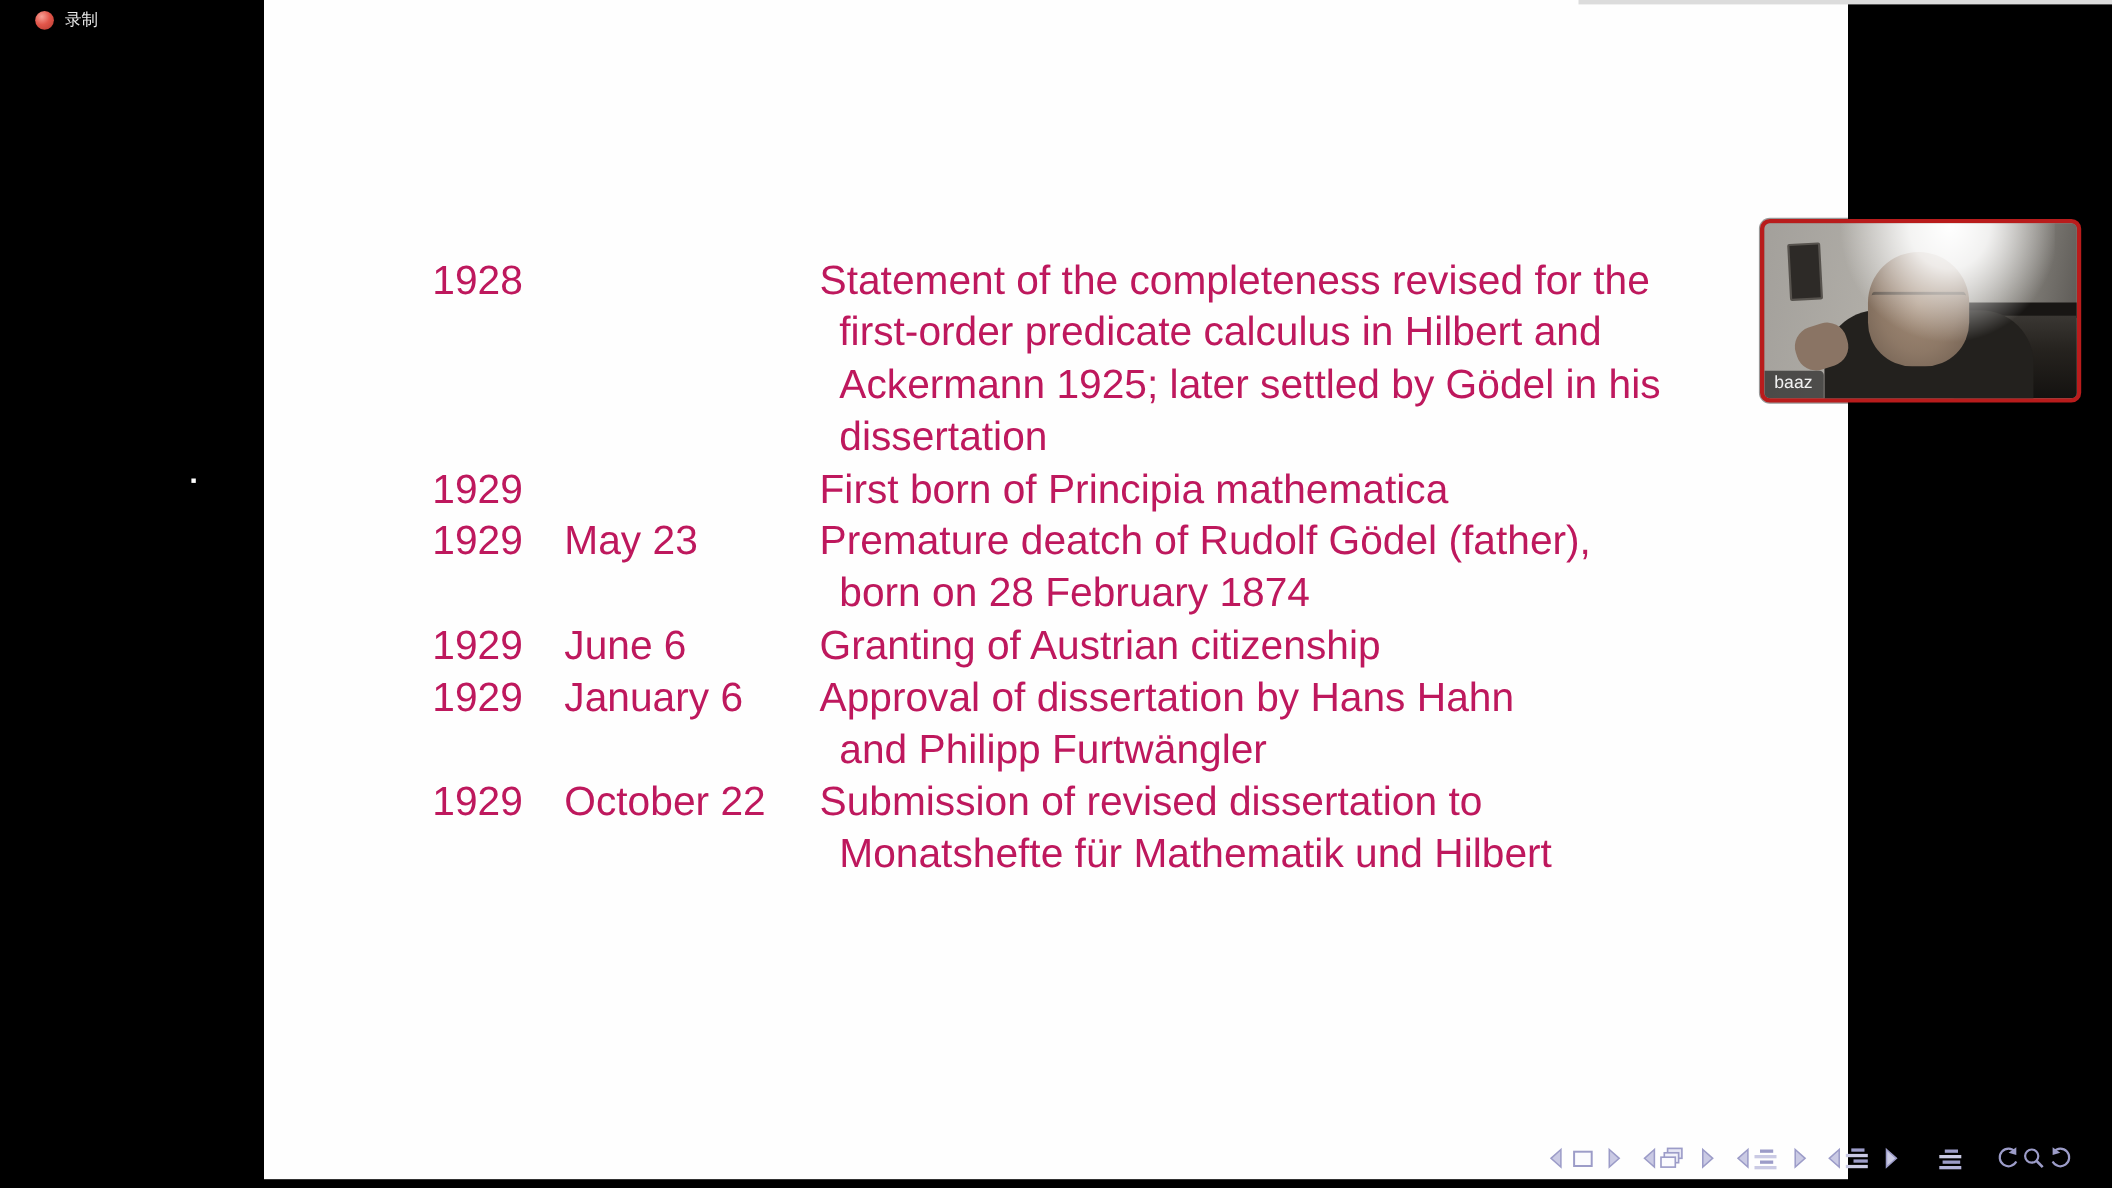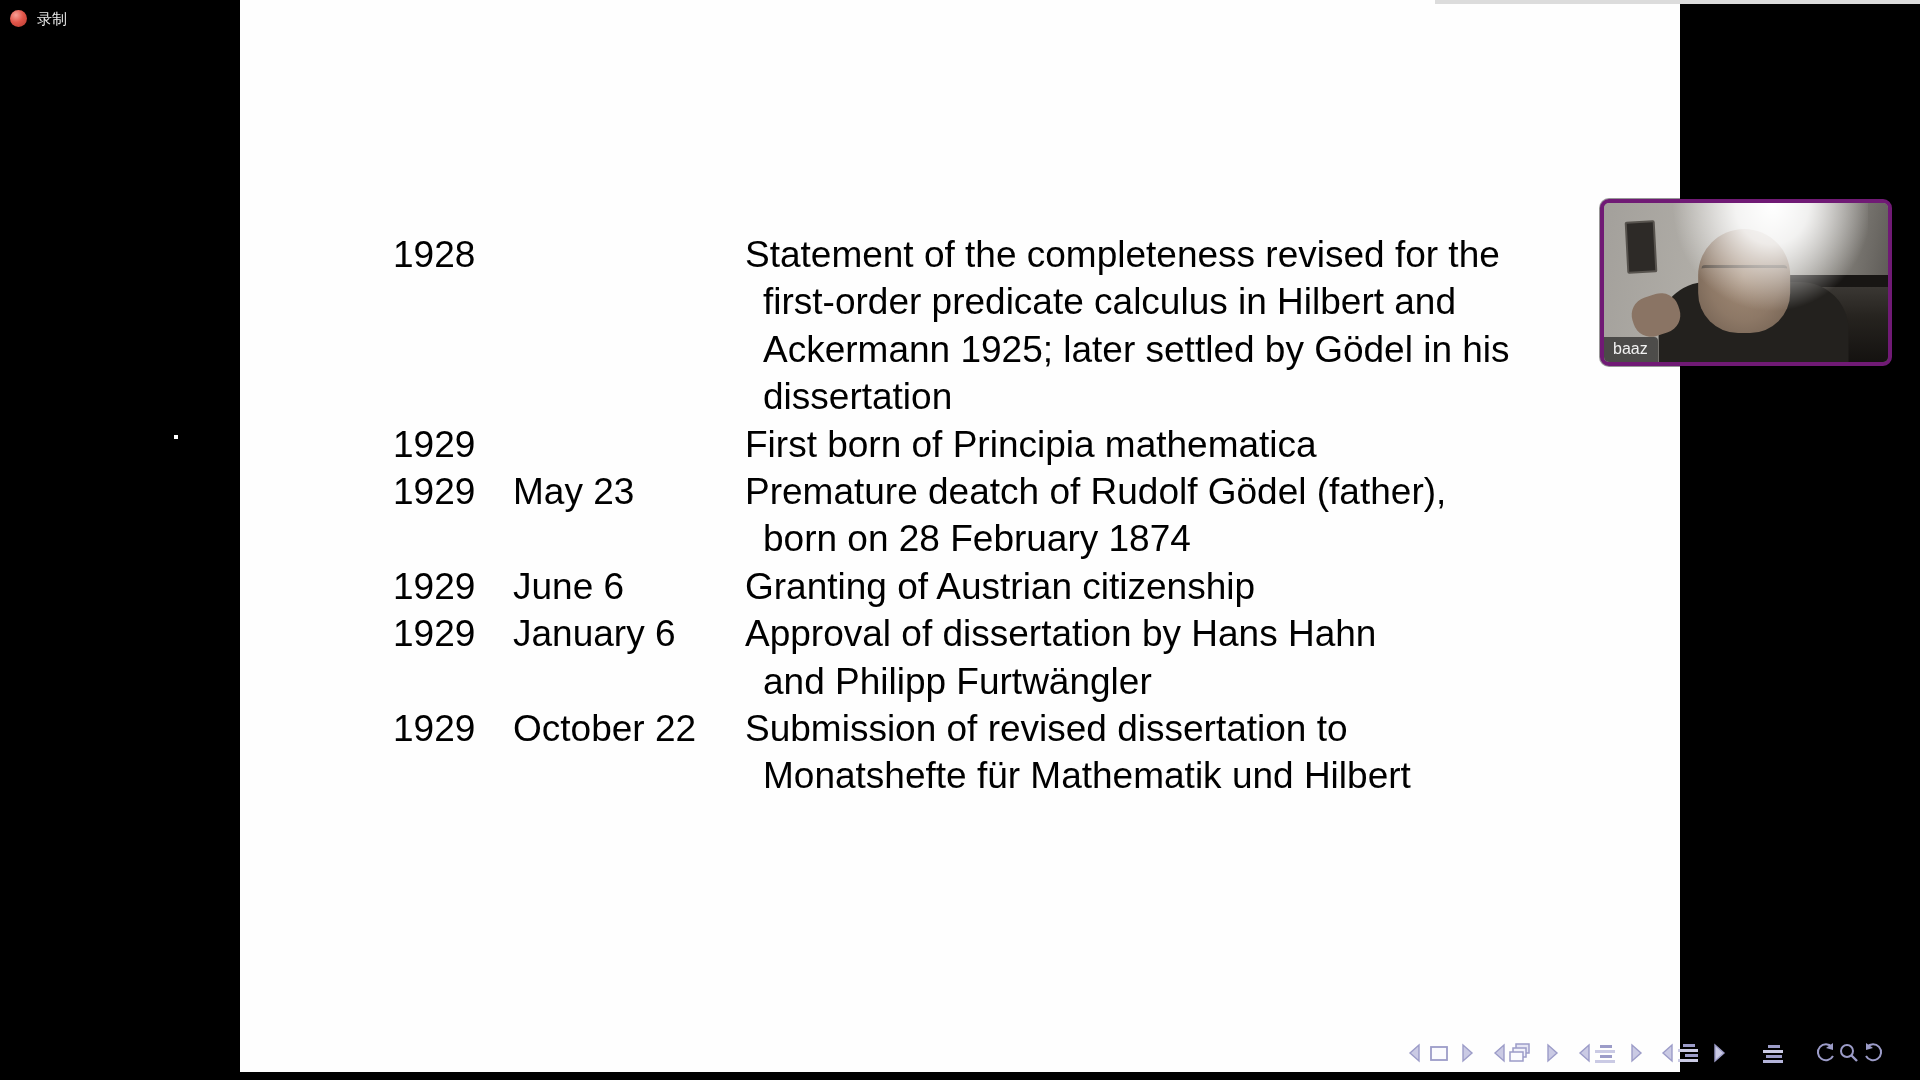--- a/index.html
+++ b/index.html
@@ -1,45 +1,45 @@
 <!DOCTYPE html>
 <html><head>
 <meta charset="utf-8">
 <style>
   html,body{margin:0;padding:0;background:#000;width:1920px;height:1080px;overflow:hidden;
             font-family:"Liberation Sans",sans-serif;}
   .stage{position:absolute;inset:0;width:1920px;height:1080px;background:#000;}
 
   
-  .rec{position:absolute;left:10px;top:10px;display:flex;align-items:center;gap:10px;}
+  .rec{position:absolute;left:32px;top:10px;display:flex;align-items:center;gap:10px;}
   .rec-dot{width:17px;height:17px;border-radius:50%;
            background:radial-gradient(circle at 35% 30%, #f6a096 0%, #e2564a 45%, #b33a30 100%);
            box-shadow:0 0 2px rgba(0,0,0,.6);}
   .rec-label{color:#e8e8e8;font-size:15px;line-height:17px;}
 
   
   .slide{position:absolute;left:240px;top:0;width:1440px;height:1072px;background:#fefefe;}
   .toolbar-edge{position:absolute;left:1195px;top:0;width:485px;height:4px;background:#dcdcdc;}
   .stray-dot{position:absolute;left:174px;top:435px;width:4px;height:4px;background:#fff;}
 
-  .timeline{position:absolute;left:153px;top:231px;width:1200px;color:#000000;
+  .timeline{position:absolute;left:153px;top:231px;width:1200px;color:#be185d;
             font-size:37px;line-height:47.4px;}
   .entry{display:grid;grid-template-columns:120px 232px 1fr;}
   .year,.date{white-space:nowrap;}
   .line{white-space:nowrap;}
   .line.cont{padding-left:18px;}
 
   
   .beamer-nav{position:absolute;left:1160px;top:1041px;width:500px;height:26px;}
   .beamer-nav .nv{position:absolute;top:0;width:24px;height:24px;display:inline-block;cursor:pointer;}
   .beamer-nav svg{display:block;}
 
   
   .cam{position:absolute;left:1600px;top:199px;width:284px;height:159px;
-       border:4px solid #701a75;border-radius:9px;background:#8f8c87;overflow:hidden;
+       border:4px solid #b91c1c;border-radius:9px;background:#8f8c87;overflow:hidden;
        box-shadow:0 0 0 1px rgba(0,0,0,.4);}
   .cam .layer{position:absolute;}
   .cam-wall{inset:0;background:linear-gradient(100deg,#a3a09b 0%,#b0ada7 35%,#bdbab4 55%,#8a8781 75%,#55524e 100%);}
   .cam-flare{left:18%;top:-40%;width:75%;height:120%;
              background:radial-gradient(ellipse at 55% 35%, rgba(255,255,255,1) 0%, rgba(255,255,255,.85) 22%, rgba(255,255,255,0) 60%);}
   .cam-frame-pic{left:22px;top:18px;width:26px;height:48px;background:#2d2a27;border:2px solid #57534e;border-radius:2px;transform:rotate(-3deg);}
   .cam-shelf-bar{right:0;top:72px;width:150px;height:14px;background:#181614;}
   .cam-shelf{right:0;top:84px;width:112px;height:75px;
              background:linear-gradient(180deg,#3a3733 0%,#26231f 40%,#141210 100%);}
   .cam-shelf-obj{right:58px;top:92px;width:44px;height:26px;background:#4a453e;border-radius:3px;}

